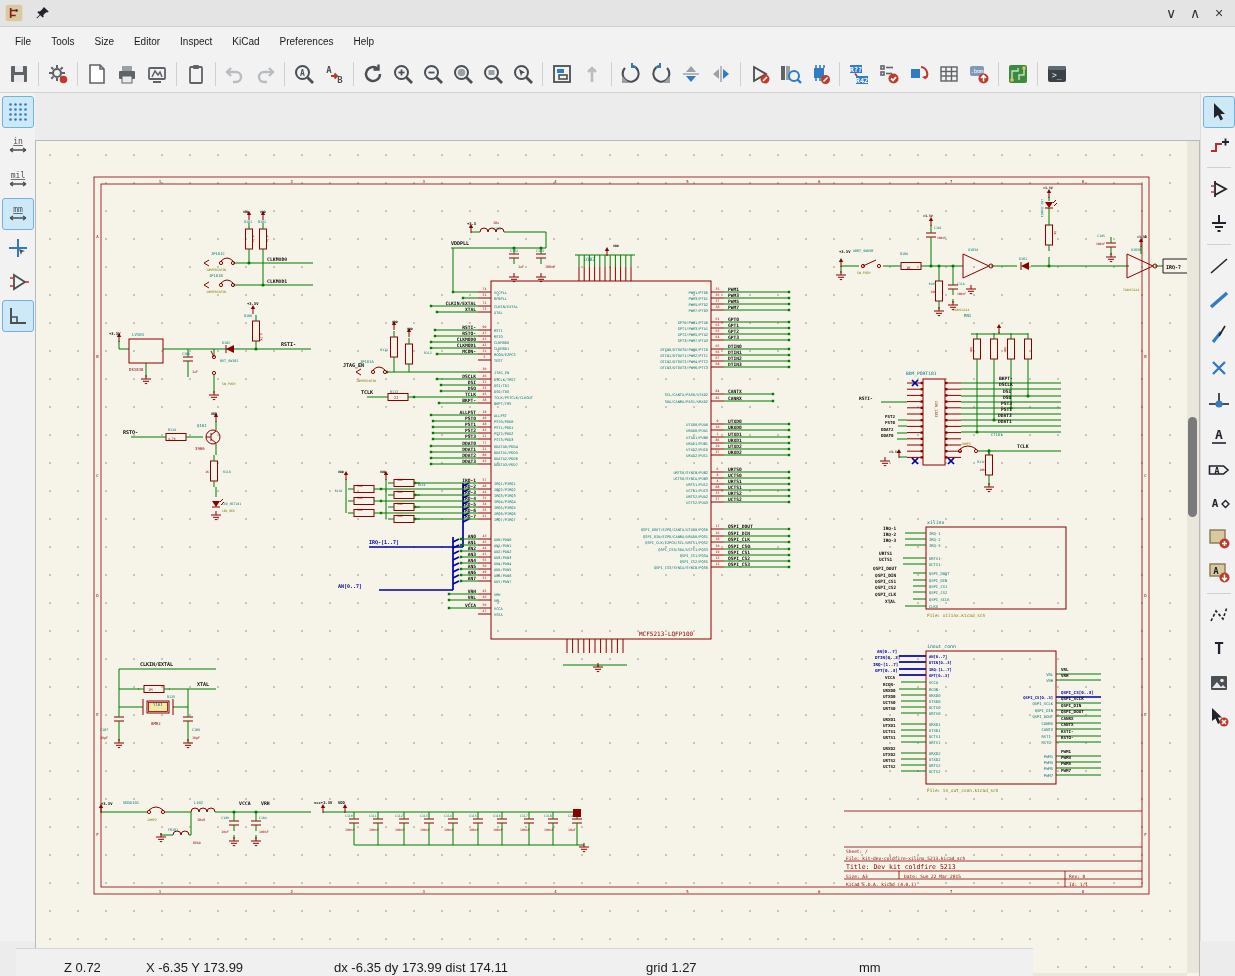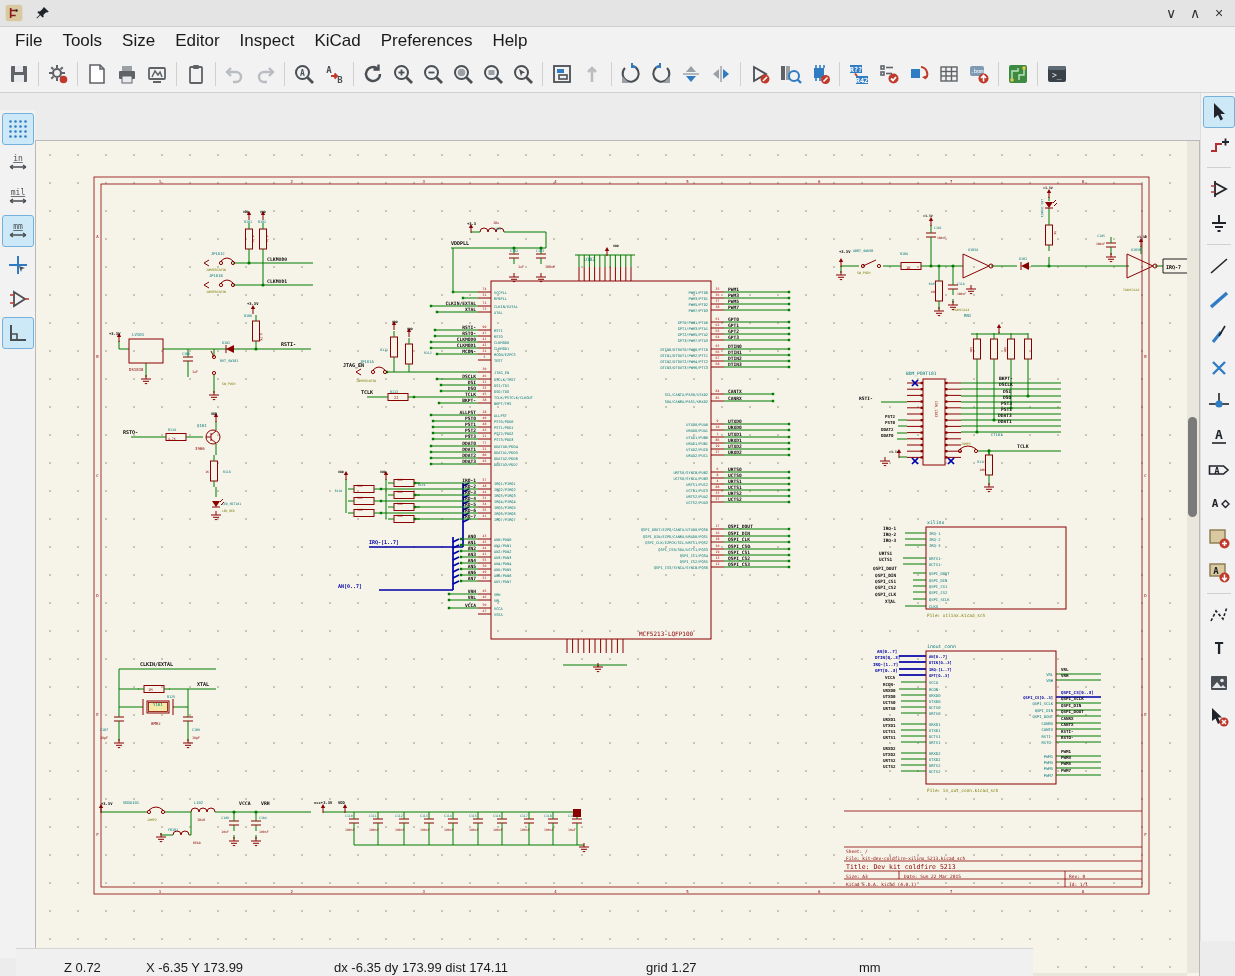--- a/index.html
+++ b/index.html
@@ -6,28 +6,28 @@
     font-family:"Liberation Sans",sans-serif;background:#ececec;}
   #titlebar{position:absolute;left:0;top:0;width:1235px;height:26px;background:#e4e4e4;
     border-bottom:1px solid #cfcfcf;display:flex;align-items:center;}
   #appicon{width:20px;height:20px;margin-left:4px;}
   #pinicon{width:14px;height:14px;margin-left:12px;}
   #wtitle{position:absolute;left:0;right:0;text-align:center;font-size:13px;color:#2a2a2a;}
   .wctl{position:absolute;top:0;width:24px;height:26px;text-align:center;line-height:26px;
     font-size:14px;color:#333;cursor:default;}
   #menubar{position:absolute;left:0;top:27px;width:1235px;height:28px;background:#f2f2f2;
     display:flex;align-items:center;gap:2px;padding-left:6px;}
-  .menuitem{font-size:17px;color:#1a1a1a;padding:3px 9px;border-radius:3px;}
+  .menuitem{font-size:10px;color:#1a1a1a;padding:3px 9px;border-radius:3px;}
   #toolbar{position:absolute;left:0;top:55px;width:1235px;height:37px;background:#f2f2f2;
     border-bottom:1px solid #d2d2d2;display:flex;align-items:center;padding-left:4px;}
   .tbtn{width:30px;height:30px;display:flex;align-items:center;justify-content:center;border-radius:3px;}
   .tsep{width:1px;height:24px;background:#d0d0d0;margin:0 4px;}
   .vtoolbar{position:absolute;width:35px;background:#f2f2f2;display:flex;flex-direction:column;
     align-items:center;padding-top:3px;gap:2px;}
-  #lbar{left:0;top:110px;height:845px;align-items:center;}
+  #lbar{left:0;top:93px;height:845px;align-items:center;}
   #rbar{left:1200px;top:93px;height:845px;border-left:1px solid #ddd;}
   .vbtn{width:30px;height:30px;display:flex;align-items:center;justify-content:center;border-radius:3px;border:1px solid transparent;}
   .active{background:#cde9f7;border:1px solid #74b2dd;}
   .vsep{width:24px;height:1px;background:#d0d0d0;margin:3px 0;}
   #canvas{position:absolute;left:35px;top:92px;width:1165px;height:846px;background:#f6f3e8;
     background-image:radial-gradient(#c9c5b6 0.8px, transparent 0.9px);background-size:28px 28px;
     border:1px solid #b9b9b9;box-sizing:border-box;margin-top:48px;}
   #schsvg{position:absolute;left:0;top:0;}
   #vscroll{position:absolute;right:0;top:0;width:12px;bottom:12px;background:#e9e6dc;}
   #vthumb{position:absolute;left:1px;width:9px;top:276px;height:100px;background:#7a7a7a;border-radius:5px;}

